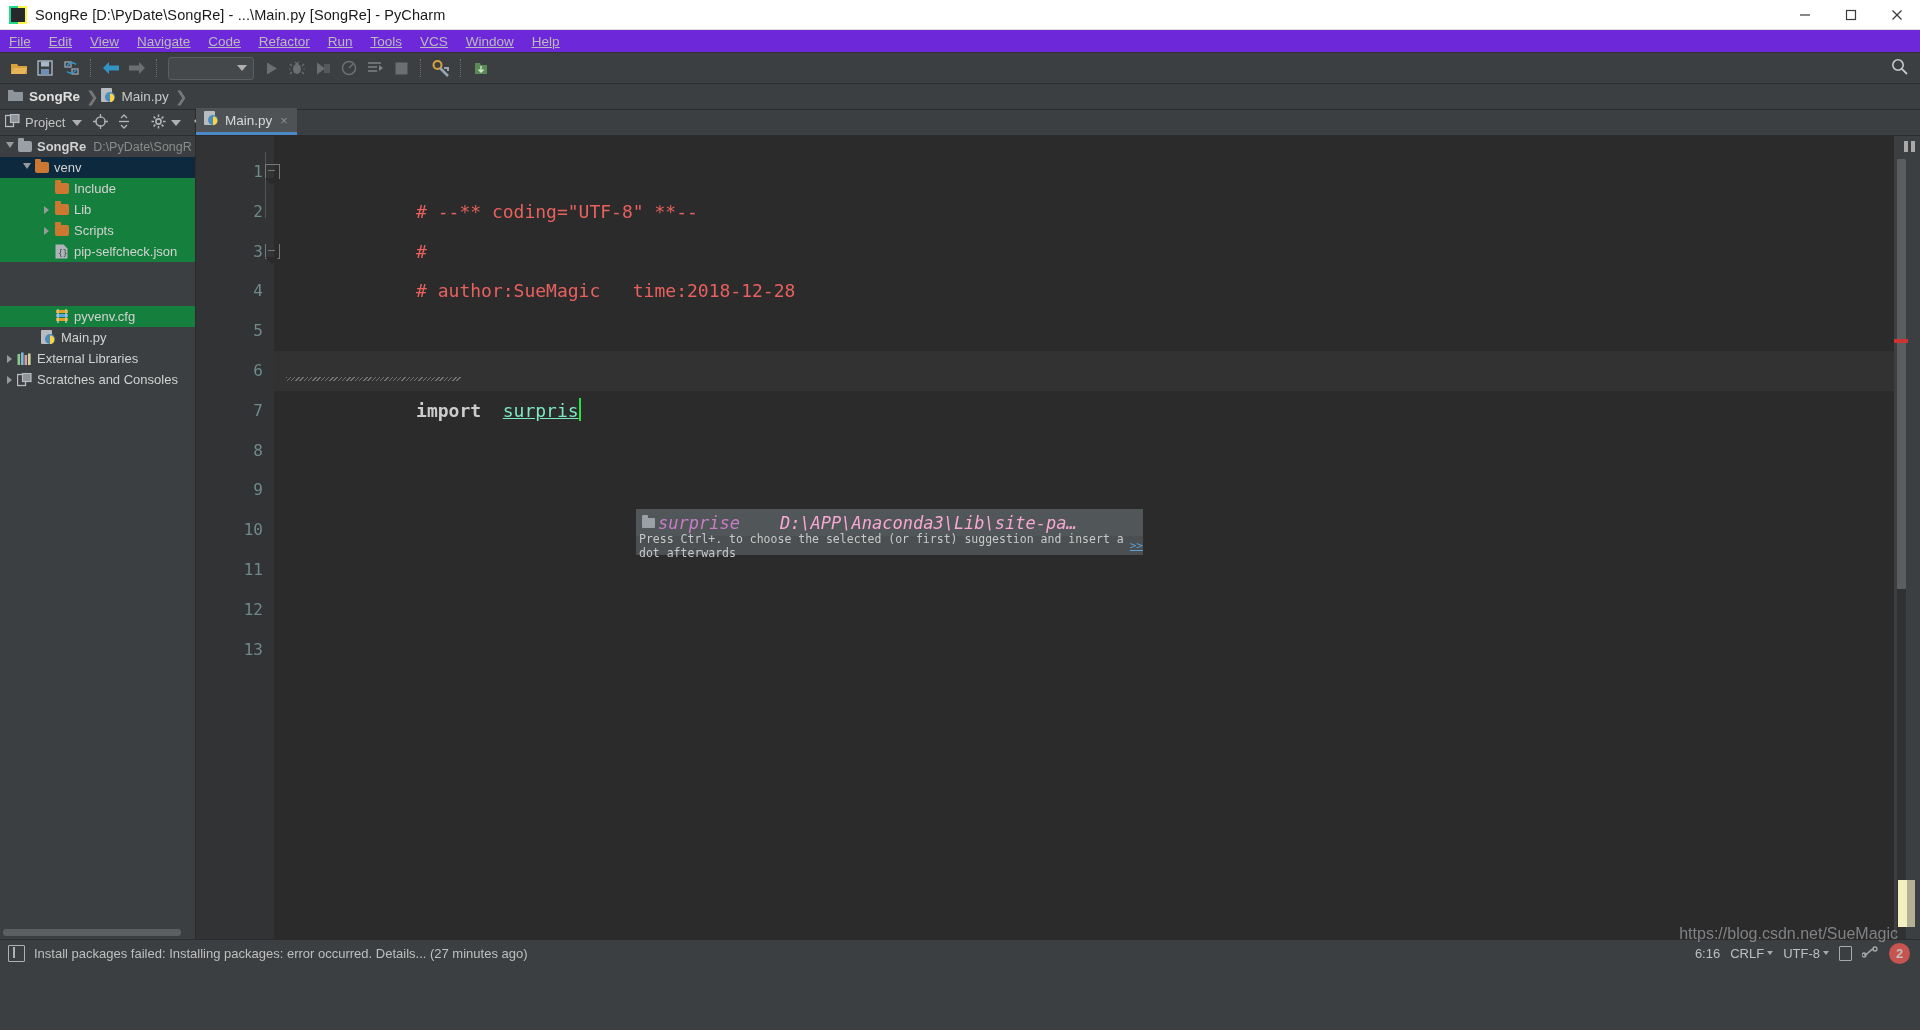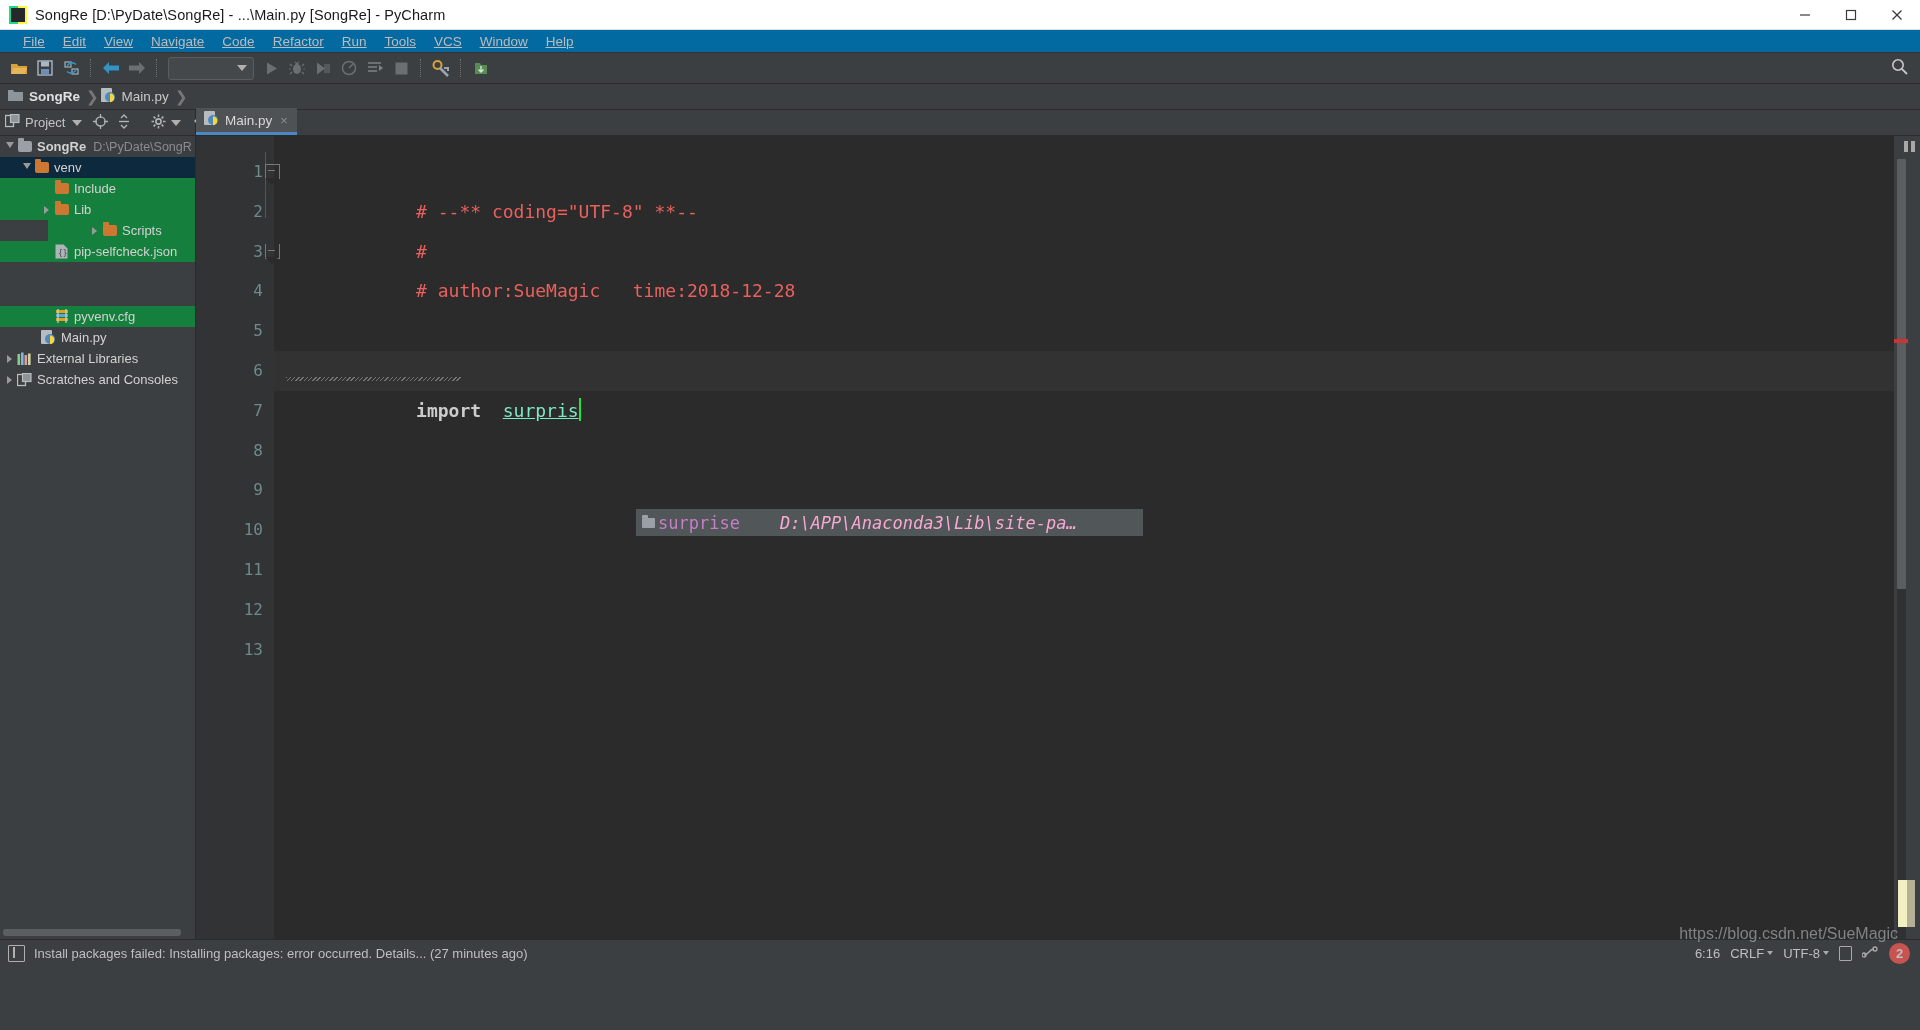--- a/index.html
+++ b/index.html
@@ -22,22 +22,22 @@
   .tb-icon .pc1{position:absolute;left:0;top:0;width:9px;height:18px;background:#21d789;}
   .tb-icon .pc2{position:absolute;left:9px;top:0;width:9px;height:18px;background:#fcf84a;}
   .tb-icon .pcin{position:absolute;left:2px;top:2px;width:14px;height:14px;background:#27282c;}
   .tb-title{color:#1a1a1a;font-size:14.5px;letter-spacing:.1px;}
   .tb-controls{margin-left:auto;display:flex;height:29px;}
   .tb-btn{width:46px;height:29px;display:flex;align-items:center;justify-content:center;color:#3a3a3a;font-size:15px;}
   .tb-btn svg{display:block;}
 
   
   .menubar{
-    height:22px;background:#0369a1;display:flex;align-items:center;
-    padding-left:14px;border-bottom:1px solid #323232;text-decoration:underline;
+    height:22px;background:#6d28d9;display:flex;align-items:center;
+    padding-left:0;border-bottom:1px solid #323232;text-decoration:underline;
   }
   .menu-item{
     padding:2px 9px;color:#bbbbbb;font-size:13.5px;cursor:default;
   }
   .menu-item u{text-decoration:underline;}
 
   
   .toolbar{
     height:30px;background:#3c3f41;display:flex;align-items:center;
     padding-left:6px;border-bottom:1px solid #2b2b2b;
@@ -126,21 +126,21 @@
   }
 
   
   .popup{position:absolute;left:362px;top:373px;width:507px;z-index:40;}
   .pop-item{
     height:27px;background:#515658;display:flex;align-items:center;padding-left:6px;
     font-family:"DejaVu Sans Mono", monospace;font-size:17px;overflow:hidden;white-space:nowrap;
   }
   .pop-folder{width:13px;height:10px;background:#9aa0a6;border-radius:1px;margin-right:3px;position:relative;flex:none;}
   .pop-folder:after{content:"";position:absolute;left:0;top:-3px;width:6px;height:3px;background:#9aa0a6;border-radius:1px 1px 0 0;}
-  .pop-name{color:#c77ec7;}
+  .pop-name{color:#c77ec7;font-style:italic;}
   .pop-path{color:#f9a8d4;margin-left:40px;font-style:italic;}
   .pop-hint{
     background:#4b4f51;height:19px;display:flex;align-items:center;padding-left:3px;
     font-size:11.5px;color:#c9c9c9;gap:6px;
   }
   .pop-hint .more{color:#5c9fd6;text-decoration:underline;font-size:11px;}
 
   
   .rightbar{width:26px;flex:none;background:#3c3f41;position:relative;}
   .rb-pause{position:absolute;right:5px;top:5px;display:flex;gap:3px;}
@@ -410,21 +410,21 @@
         <div class="trow olive" style="padding-left:40px;">
           <span class="tw">
               <i class="tri"></i>
             </span>
           <span class="ico">
               <span class="folder"></span>
             </span>
           <span>Lib</span>
         </div>
 
-        <div class="trow olive" style="padding-left:40px;margin-left:48px;">
+        <div class="trow olive" style="padding-left:40px;">
           <span class="tw">
               <i class="tri"></i>
             </span>
           <span class="ico">
               <span class="folder"></span>
             </span>
           <span>Scripts</span>
         </div>
 
         <div class="trow olive" style="padding-left:53px;">
@@ -550,20 +550,24 @@
           <div class="cline"></div>
           <div class="cline"></div>
           <div class="cline"></div>
           <div class="cline"></div>
 
           <div class="popup">
             <div class="pop-item">
               <span class="pop-folder"></span>
               <span class="pop-name">surprise</span>
               <span class="pop-path">D:\APP\Anaconda3\Lib\site-pa…</span>
+            </div>
+            <div class="pop-hint">
+              <span>Press Ctrl+. to choose the selected (or first) suggestion and insert a dot afterwards</span>
+              <span class="more">&gt;&gt;</span>
             </div>
           </div>
         </div>
 
         <div class="rightbar">
           <div class="rb-pause">
               <i></i>
               <i></i>
             </div>
           <div class="rb-track"></div>

